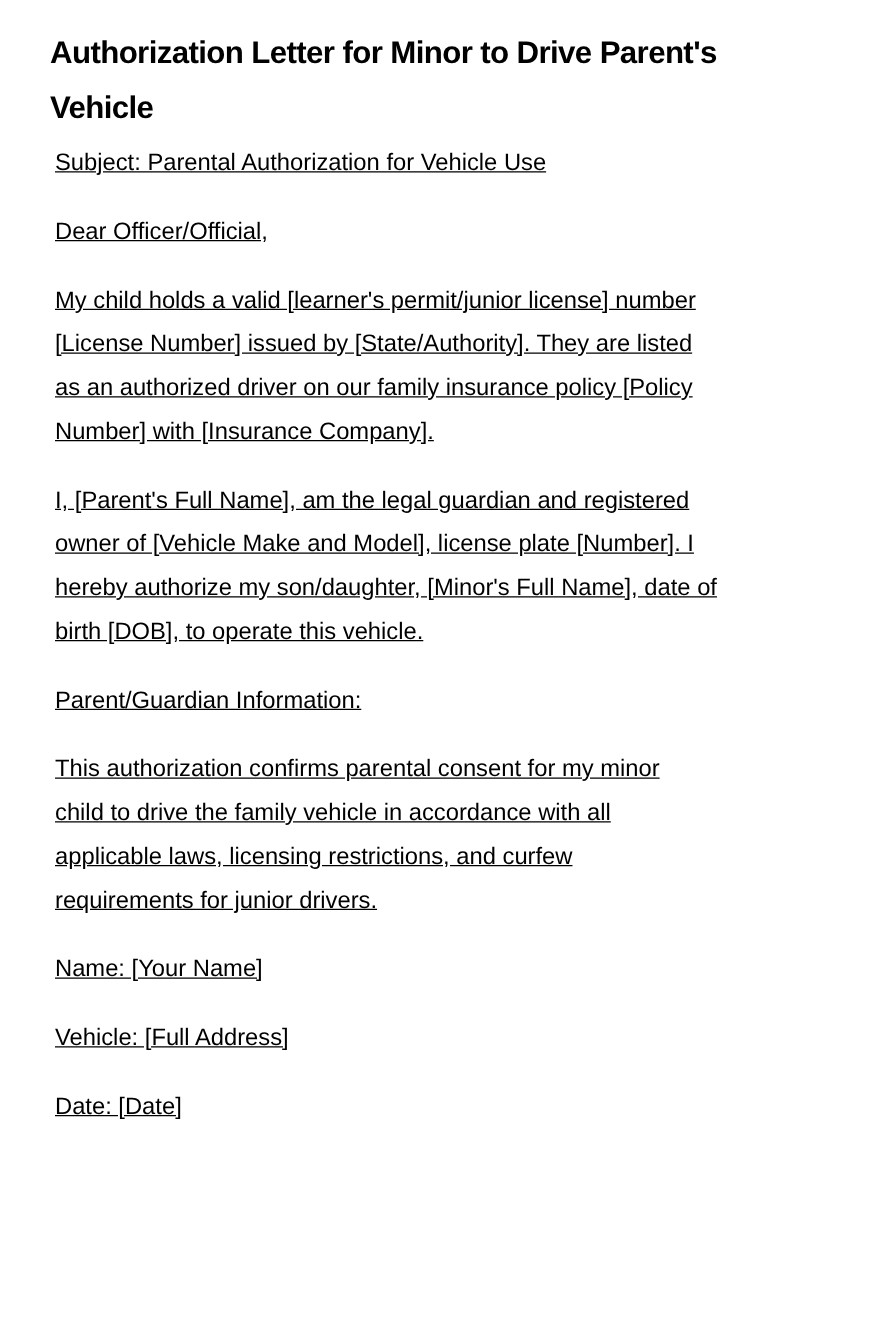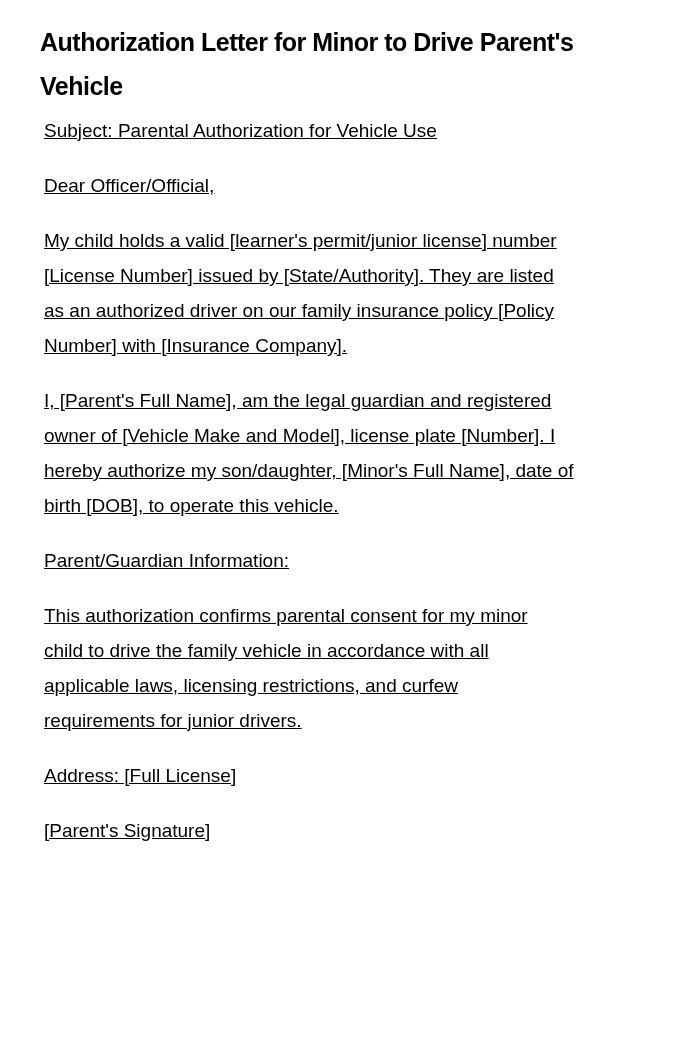--- a/index.html
+++ b/index.html
@@ -57,19 +57,21 @@
 hereby authorize my son/daughter, [Minor's Full Name], date of
 birth [DOB], to operate this vehicle.</p>
 
   <p>Parent/Guardian Information:</p>
 
   <p>This authorization confirms parental consent for my minor
 child to drive the family vehicle in accordance with all
 applicable laws, licensing restrictions, and curfew
 requirements for junior drivers.</p>
 
+  <p>Name: [Your Name]</p>
 
-  <p>Address: [Full License]</p>
+  <p>Vehicle: [Full Address]</p>
 
 
+  <p>Date: [Date]</p>
 
   <p>[Parent's Signature]</p>
 </div>
 
 </body></html>

